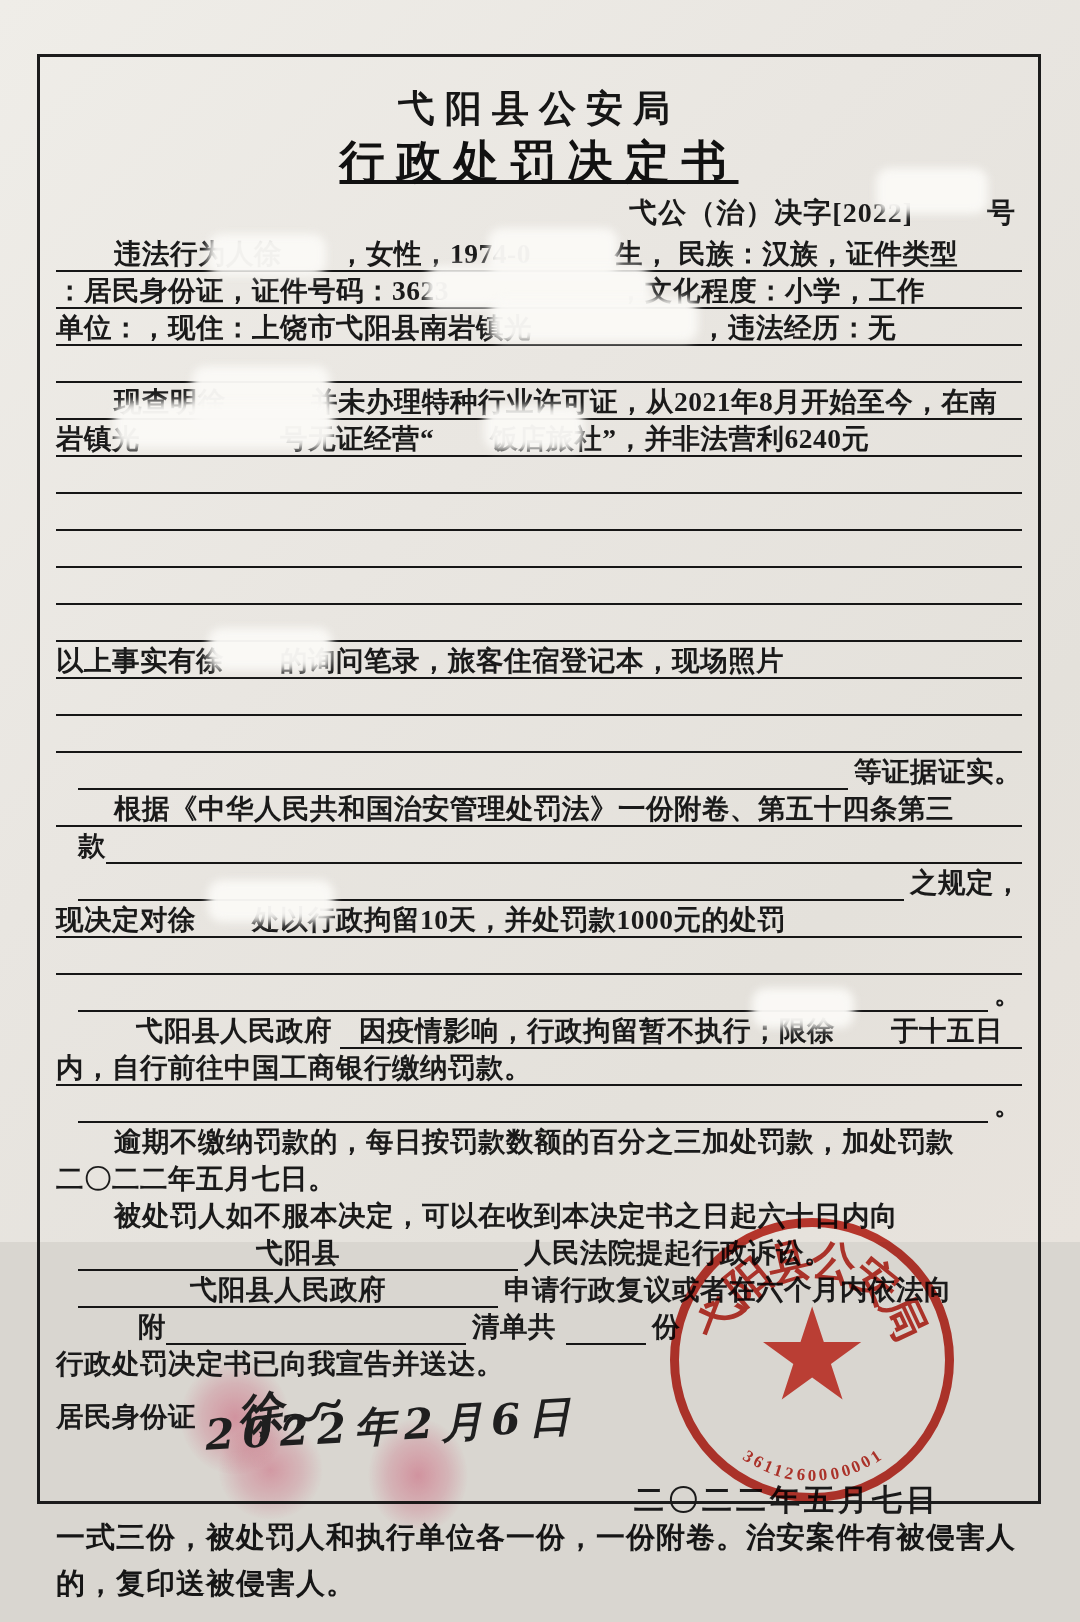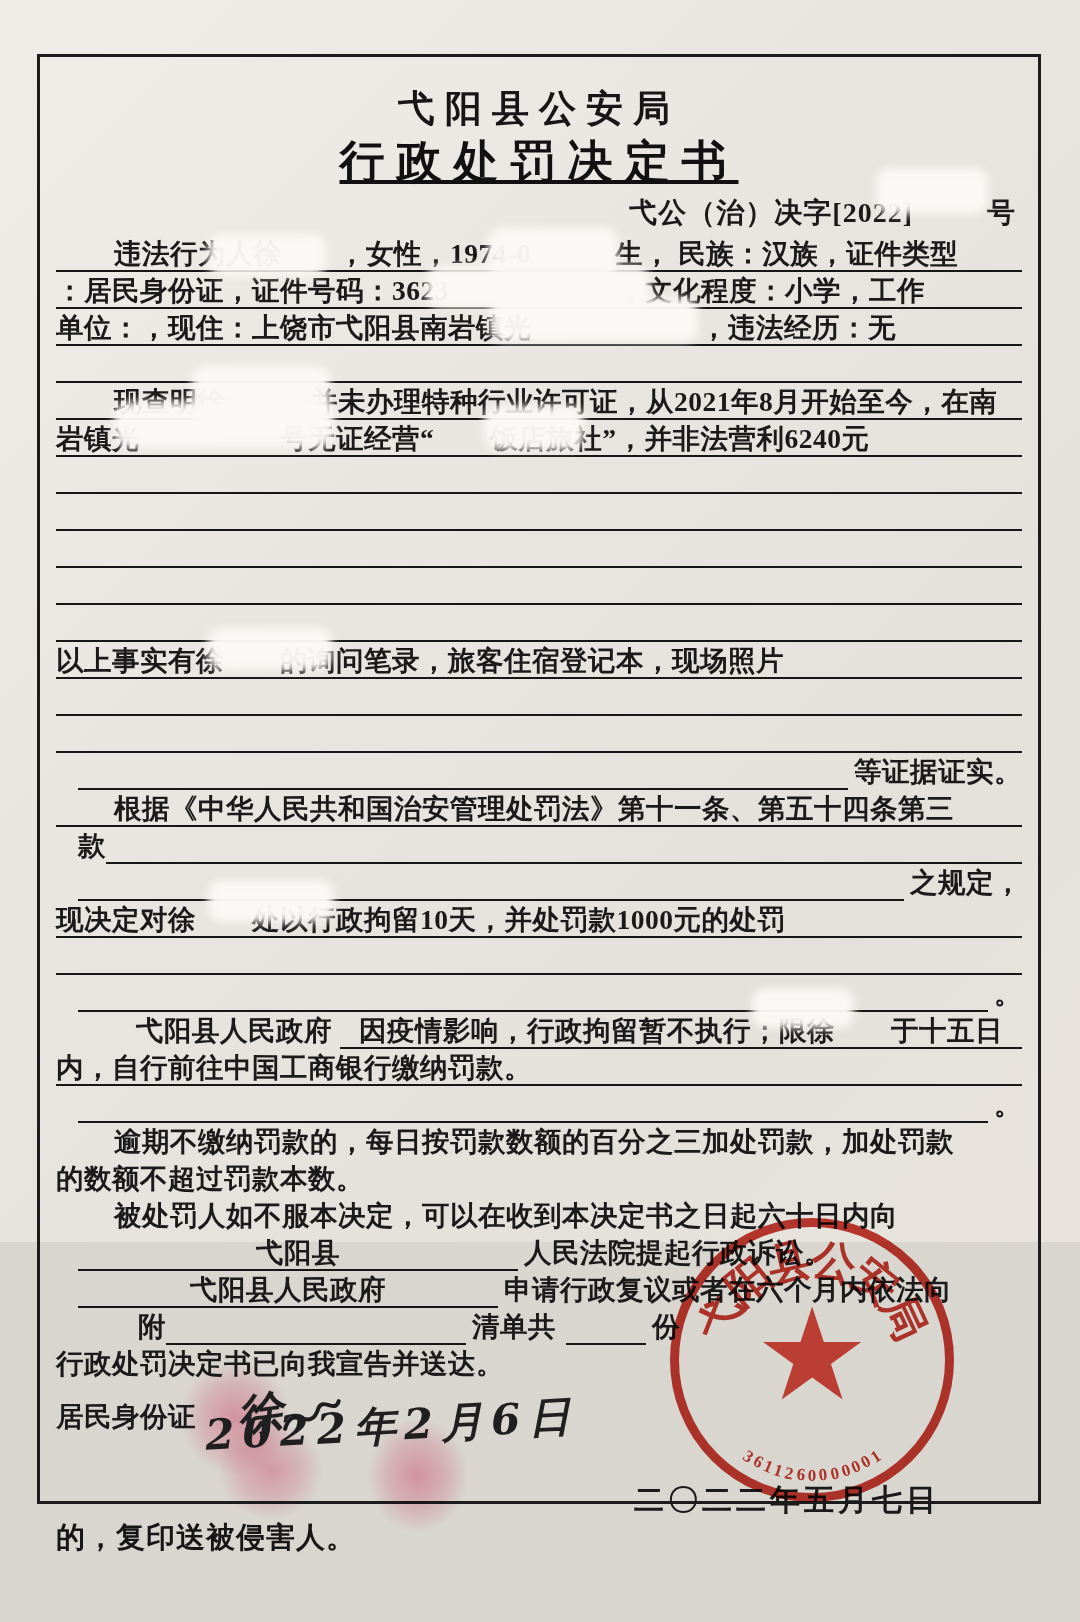--- a/index.html
+++ b/index.html
@@ -113,21 +113,21 @@
     <div class="row u"></div>
     <div class="row u"></div>
     <div class="row u"></div>
     <div class="row u">以上事实有徐　　的询问笔录，旅客住宿登记本，现场照片</div>
     <div class="row u"></div>
     <div class="row u"></div>
     <div class="row flexrow">
       <div class="ufill"></div>
       <span class="rt">等证据证实。</span>
     </div>
-    <div class="row u indent">根据《中华人民共和国治安管理处罚法》第十一条、第五十四条第三</div>
+    <div class="row u indent">根据《中华人民共和国治安管理处罚法》一份附卷、第五十四条第三</div>
     <div class="row flexrow">
       <span>款</span>
       <div class="ufill"></div>
     </div>
     <div class="row flexrow">
       <div class="ufill"></div>
       <span class="rt">之规定，</span>
     </div>
     <div class="row u">现决定对徐　　处以行政拘留10天，并处罚款1000元的处罚</div>
     <div class="row u"></div>
@@ -138,21 +138,21 @@
     <div class="row flexrow">
       <span style="padding-left:58px;padding-right:8px;">弋阳县人民政府</span>
       <span class="uw" style="flex:1;text-align:center;">因疫情影响，行政拘留暂不执行；限徐　　于十五日</span>
     </div>
     <div class="row u">内，自行前往中国工商银行缴纳罚款。</div>
     <div class="row flexrow">
       <div class="ufill"></div>
       <span class="rt">。</span>
     </div>
     <div class="row indent">逾期不缴纳罚款的，每日按罚款数额的百分之三加处罚款，加处罚款</div>
-    <div class="row">的数额不超过罚款本数。</div>
+    <div class="row">二〇二二年五月七日。</div>
     <div class="row indent">被处罚人如不服本决定，可以在收到本决定书之日起六十日内向</div>
     <div class="row flexrow">
       <div class="uw" style="width:440px;">弋阳县</div>
       <span class="rt">人民法院提起行政诉讼。</span>
     </div>
     <div class="row flexrow">
       <div class="uw" style="width:420px;">弋阳县人民政府</div>
       <span class="rt">申请行政复议或者在六个月内依法向</span>
     </div>
     <div class="row flexrow">
@@ -215,16 +215,17 @@
   <div class="redact" style="left:484px;top:406px;width:100px;height:44px;"></div>
   <div class="redact" style="left:208px;top:628px;width:124px;height:42px;"></div>
   <div class="redact" style="left:208px;top:880px;width:126px;height:42px;"></div>
   <div class="redact" style="left:752px;top:988px;width:102px;height:40px;"></div>
 
   <div class="fingerprint" style="left:180px;top:1360px;width:110px;height:115px;background:radial-gradient(closest-side,rgba(238,110,145,0.55),rgba(238,110,145,0.28) 60%,rgba(238,110,145,0) 100%);"></div>
   <div class="fingerprint" style="left:218px;top:1420px;width:105px;height:100px;background:radial-gradient(closest-side,rgba(238,110,145,0.5),rgba(238,110,145,0.25) 60%,rgba(238,110,145,0) 100%);"></div>
   <div class="fingerprint" style="left:368px;top:1418px;width:100px;height:115px;background:radial-gradient(closest-side,rgba(238,110,145,0.55),rgba(238,110,145,0.28) 60%,rgba(238,110,145,0) 100%);"></div>
 
   <div class="footer">
+    <div>一式三份，被处罚人和执行单位各一份，一份附卷。治安案件有被侵害人</div>
     <div>的，复印送被侵害人。</div>
   </div>
 
 </div>
 
 </body></html>

